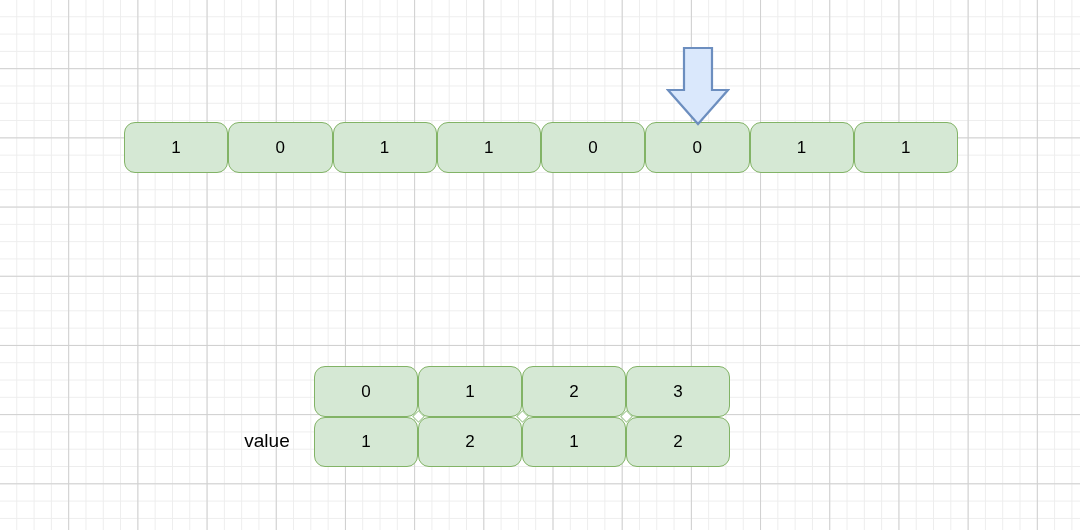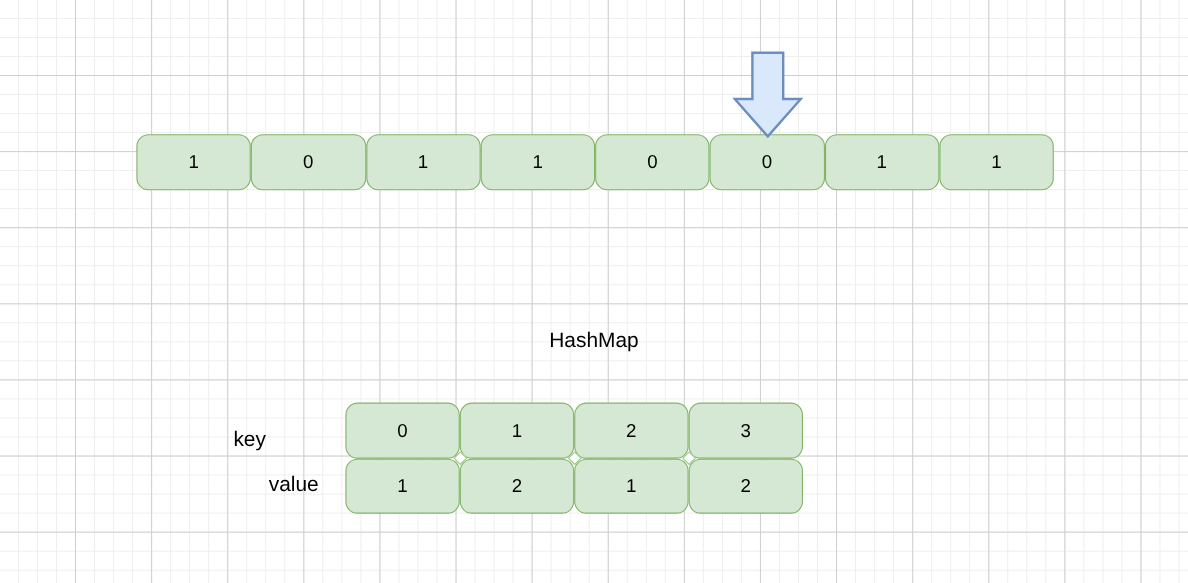--- a/index.html
+++ b/index.html
@@ -146,23 +146,21 @@
       </div>
     <div class="cell" style="left:729.75px">
         <span>1</span>
       </div>
   </div>
 
   <svg id="down-arrow" viewBox="0 0 64 80">
     <polygon points="18,2 46,2 46,44 62,44 32,78 2,44 18,44" fill="#dae8fc" stroke="#6c8ebf" stroke-width="2.2" stroke-linejoin="miter"></polygon>
   </svg>
 
-  <div id="hashmap-title">HashMap</div>
 
-  <div class="row-label" id="label-key">key</div>
   <div class="row-label" id="label-value">value</div>
 
   <div id="kv-table">
     <div class="row-key">
       <div class="cell" style="left:0px">
           <span>0</span>
         </div>
       <div class="cell" style="left:104px">
           <span>1</span>
         </div>

